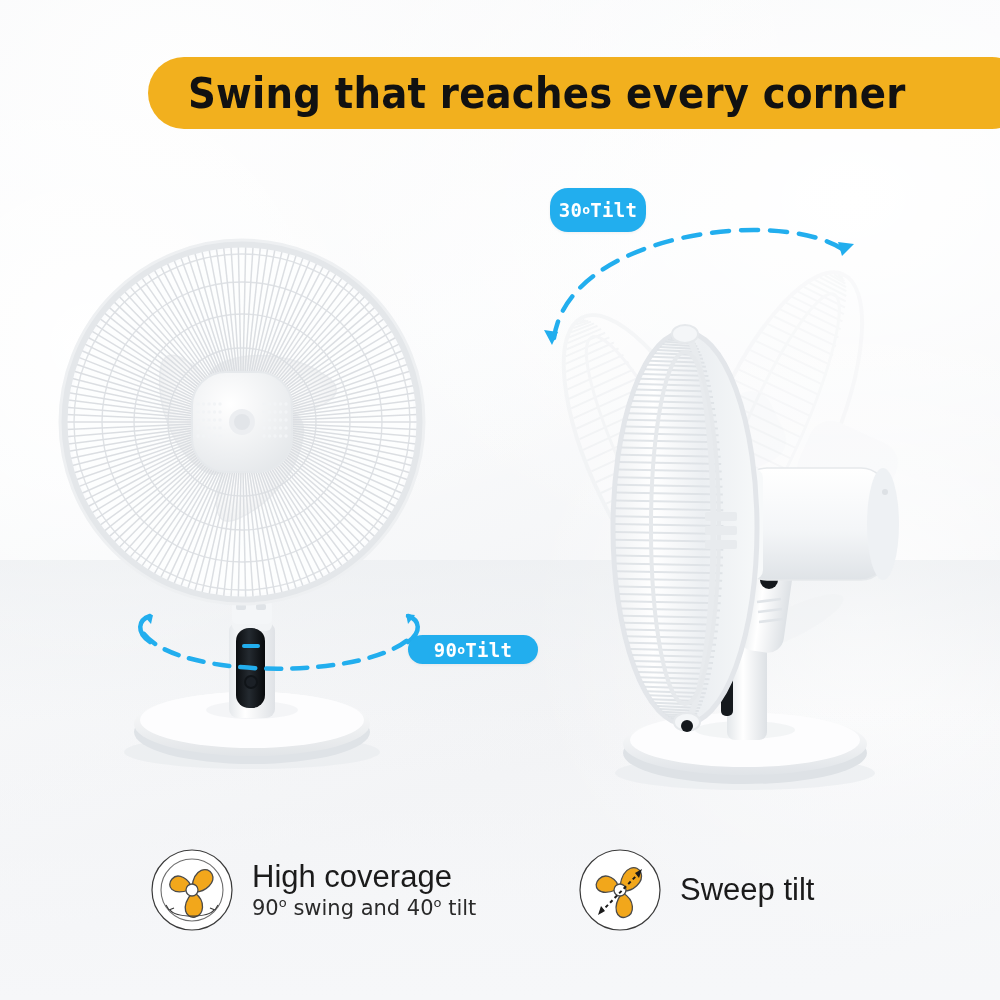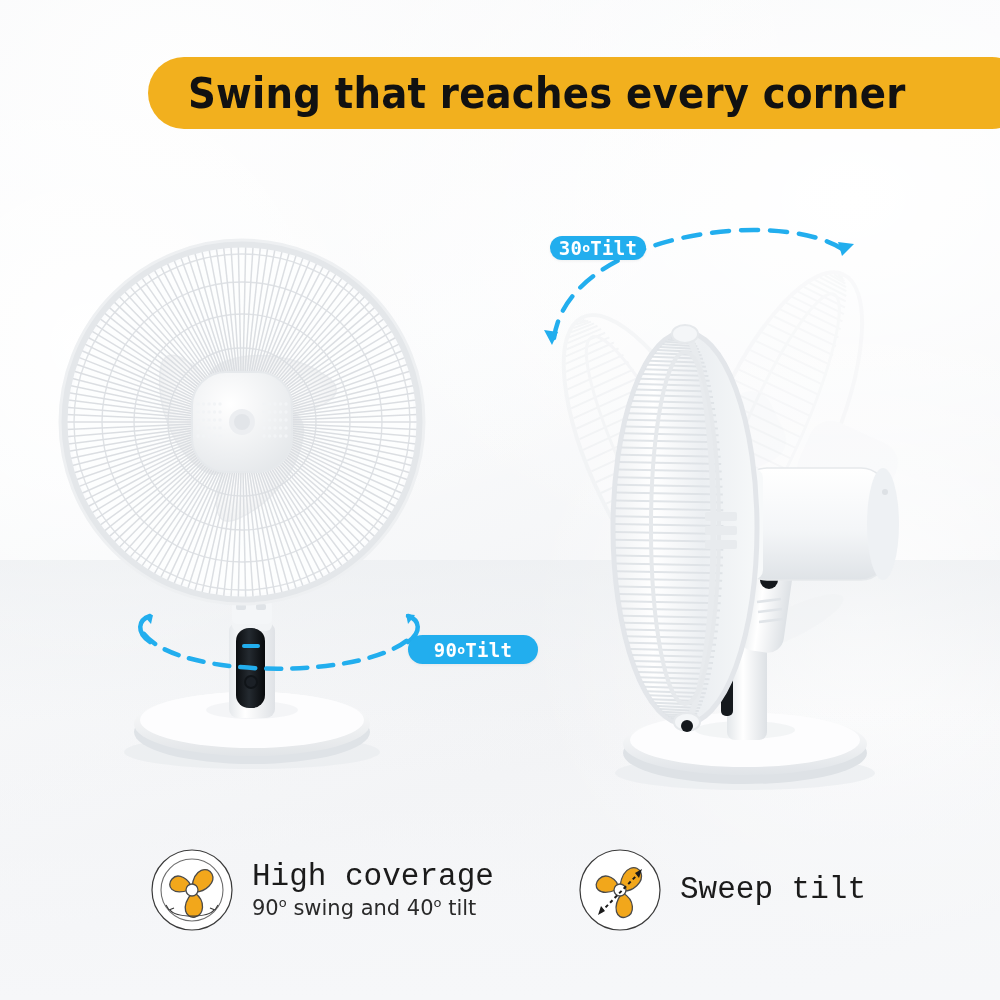--- a/index.html
+++ b/index.html
@@ -43,35 +43,35 @@
 
   
   .badge{
     position:absolute;background:#22aeee;border-radius:18px;
     display:flex;align-items:center;justify-content:center;
     color:#ffffff;font-weight:700;font-size:19px;letter-spacing:.3px;
     font-family:"DejaVu Sans Mono","Liberation Mono",monospace;
     box-shadow:0 1px 3px rgba(0,0,0,.06);
   }
   #badge-swing{left:408px;top:635px;width:130px;height:29px;}
-  #badge-tilt{left:550px;top:188px;width:96px;height:24px;margin-top:48px;}
+  #badge-tilt{left:550px;top:188px;width:96px;height:44px;}
   .badge sup{font-size:13px;vertical-align:super;line-height:0;}
 
   
   .fan-left{position:absolute;left:56px;top:232px;width:400px;height:560px;}
   .fan-right{position:absolute;left:545px;top:228px;width:420px;height:580px;}
   svg{display:block;overflow:visible;}
 
   
   .feature{position:absolute;display:flex;align-items:center;gap:18px;}
   #feature-coverage{left:150px;top:848px;}
   #feature-sweep{left:578px;top:848px;}
   .feature .txt{display:flex;flex-direction:column;justify-content:center;}
   .feature .ttl{font-size:31px;color:#1b1b1b;font-weight:400;line-height:1.08;
-     font-family:Liberation Mono, monospace;}
+     font-family:Liberation Sans, sans-serif;}
   .feature .sub{font-size:21px;color:#2a2a2a;font-weight:400;margin-top:3px;
      font-family:"DejaVu Sans","Liberation Sans",sans-serif;}
   .feature .sub sup, .feature .ttl sup{font-size:13px;vertical-align:super;line-height:0;}
 </style>
 </head>
 <body>
 
 <div class="stage">
 
   <div class="sweep-a"></div>

